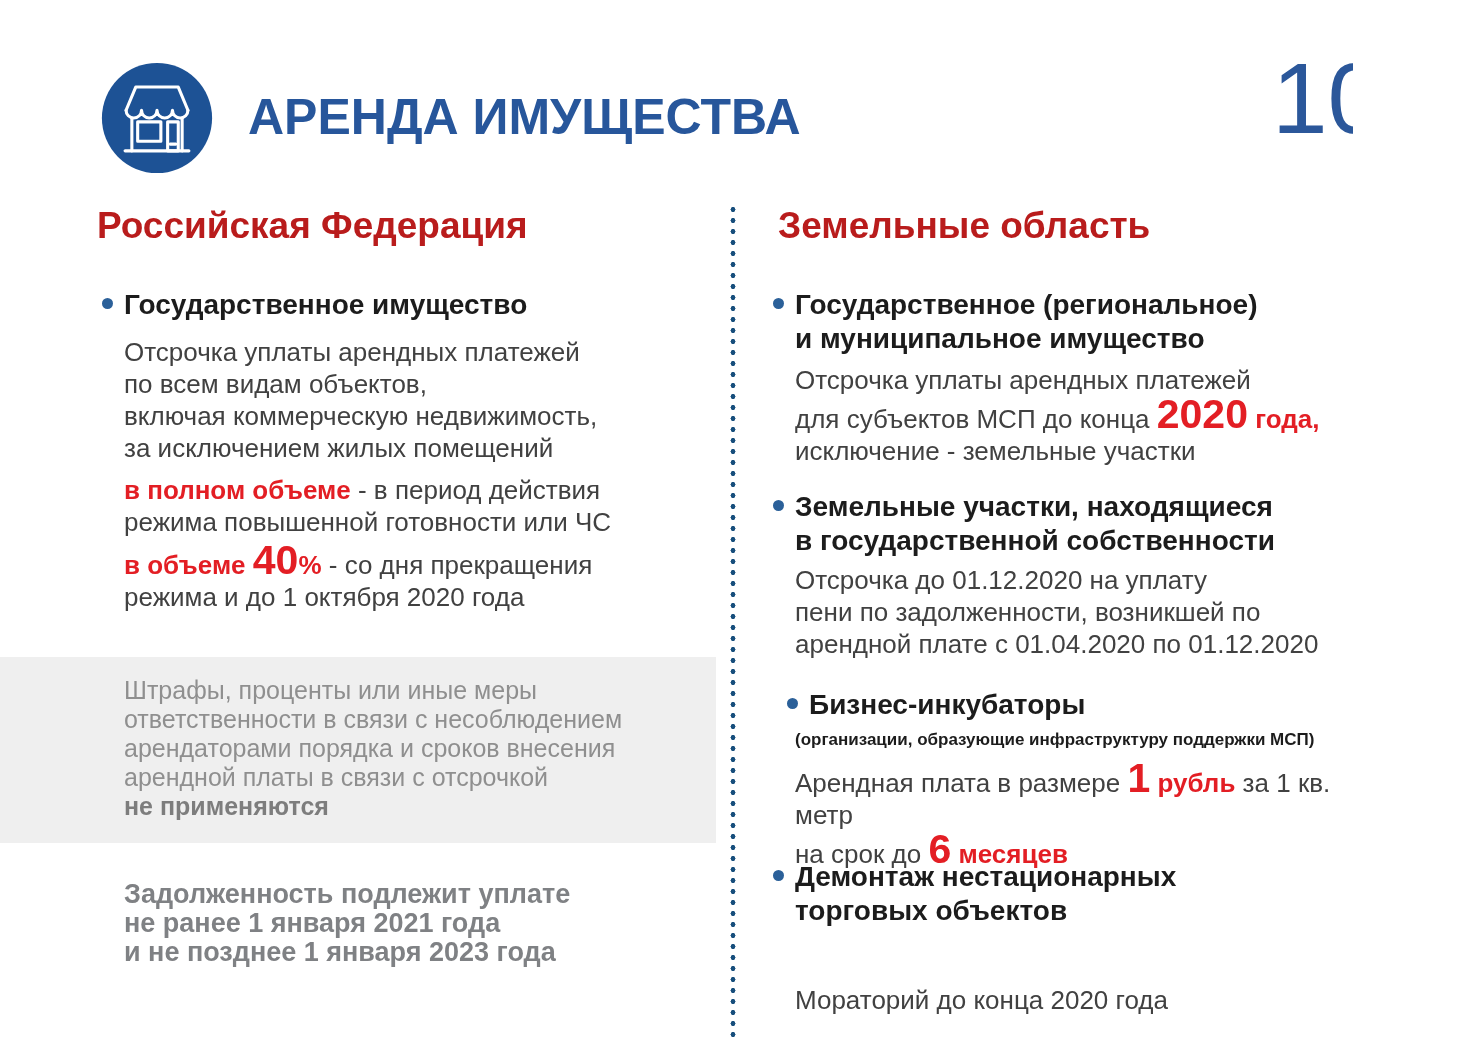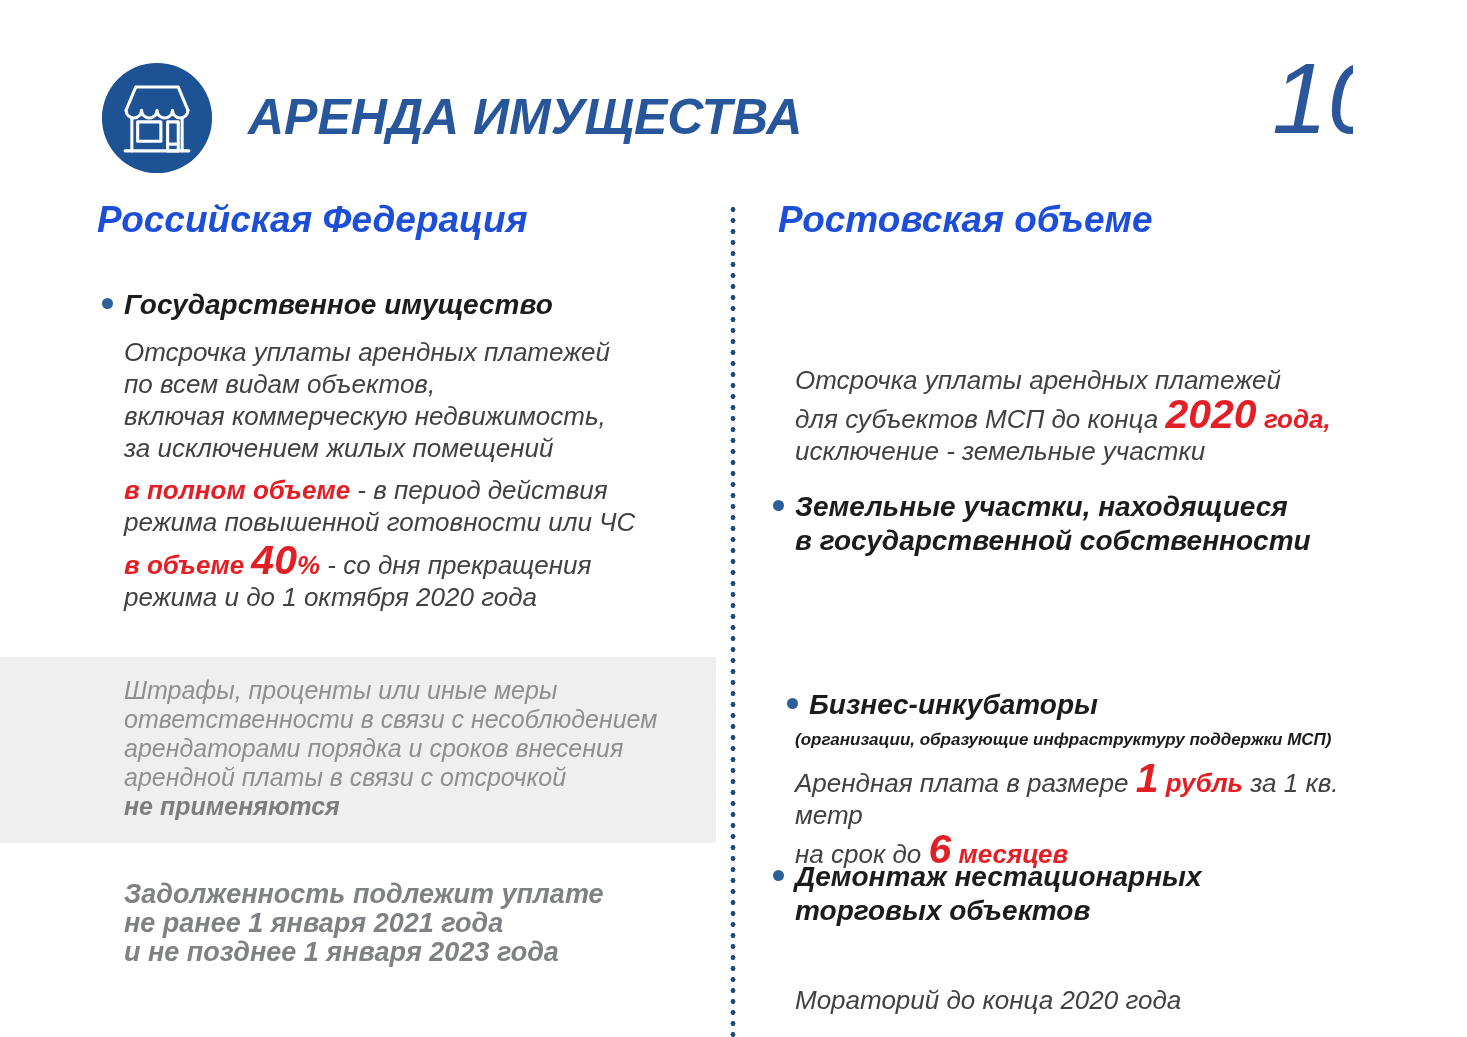--- a/index.html
+++ b/index.html
@@ -2,21 +2,20 @@
 <html><head>
 <meta charset="utf-8">
 <style>
   * { margin:0; padding:0; box-sizing:border-box; }
   html,body { background:#ffffff; }
   .slide {
     position:relative; width:1353px; height:1037px;
     background:#ffffff; overflow:hidden;
     font-family:"Liberation Sans", sans-serif;
     color:#414141;
-    font-style:italic;
   }
   
   #icon { position:absolute; left:99px; top:60px; width:116px; height:116px; }
   #title {
     position:absolute; left:248px; top:86px;
     font-size:50px; line-height:62px; font-weight:bold;
     color:#27569b; letter-spacing:0px; white-space:nowrap;
   }
   #pagenum {
     position:absolute; left:1272px; top:48px;
@@ -28,22 +27,22 @@
   #stripe-yellow { top:345px; height:350px; background:#ffc20e; }
   #stripe-red    { top:695px; height:342px; background:#ed1c24; }
   
   #divider {
     position:absolute; left:730px; top:204px; width:6px; height:833px;
     background-image: radial-gradient(circle, #174e7c 2.4px, rgba(23,78,124,0) 2.6px);
     background-size:6px 11px; background-repeat:repeat-y; background-position:center top;
   }
   
   .colhead {
-    position:absolute; top:198px;
-    font-size:37px; line-height:44px; font-weight:bold; color:#1d4ed8;
+    position:absolute; top:204px;
+    font-size:37px; line-height:44px; font-weight:bold; color:#b91c1c;
     white-space:nowrap;
   }
   .ihead-wrap { position:absolute; }
   .ihead {
     font-size:28px; line-height:34px; font-weight:bold; color:#1c1c1c;
     white-space:pre-line;
   }
   .dot {
     position:absolute; left:-22px; top:10px; width:11px; height:11px;
     border-radius:50%; background:#2b6099;
@@ -147,31 +146,39 @@
 ответственности в связи с несоблюдением
 арендаторами порядка и сроков внесения
 арендной платы в связи с отсрочкой
 </span><span class="box-bold">не применяются</span></p>
   </div>
 
   <p id="l-note">Задолженность подлежит уплате
 не ранее 1 января 2021 года
 и не позднее 1 января 2023 года</p>
 
-  <h2 id="r-header" class="colhead">Ростовская объеме</h2>
+  <h2 id="r-header" class="colhead">Земельные область</h2>
 
+  <div id="r-i1h" class="ihead-wrap">
+    <span class="dot"></span>
+    <h3 class="ihead">Государственное (региональное)
+и муниципальное имущество</h3>
+  </div>
   <p id="r-i1p" class="body"><span>Отсрочка уплаты арендных платежей
 для субъектов МСП до конца </span><span class="red big">2020</span><span class="red"> года,</span><span>
 исключение - земельные участки</span></p>
 
   <div id="r-i2h" class="ihead-wrap">
     <span class="dot"></span>
     <h3 class="ihead">Земельные участки, находящиеся
 в государственной собственности</h3>
   </div>
+  <p id="r-i2p" class="body">Отсрочка до 01.12.2020 на уплату
+пени по задолженности, возникшей по
+арендной плате с 01.04.2020 по 01.12.2020</p>
 
   <div id="r-i3h" class="ihead-wrap">
     <span class="dot"></span>
     <h3 class="ihead">Бизнес-инкубаторы</h3>
   </div>
   <p id="r-i3sub" class="subhead">(организации, образующие инфраструктуру поддержки МСП)</p>
   <p id="r-i3p" class="body"><span>Арендная плата в размере </span><span class="red big">1</span><span class="red"> рубль</span><span> за 1 кв. метр
 на срок до </span><span class="red big">6</span><span class="red"> месяцев</span></p>
 
   <div id="r-i4h" class="ihead-wrap">

